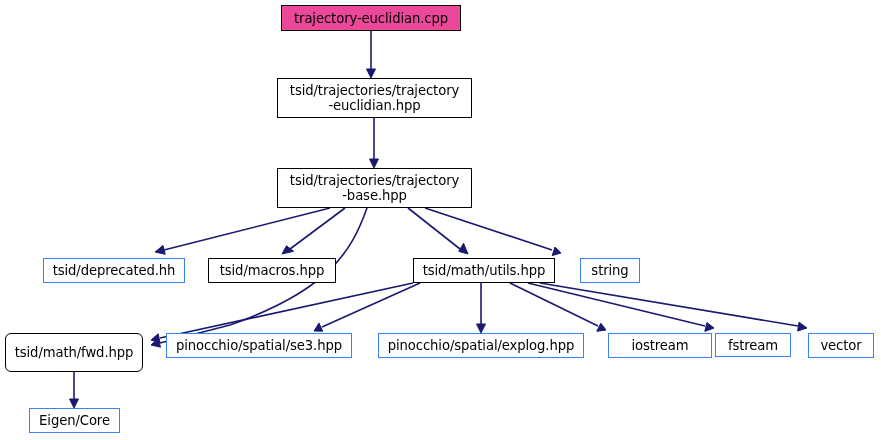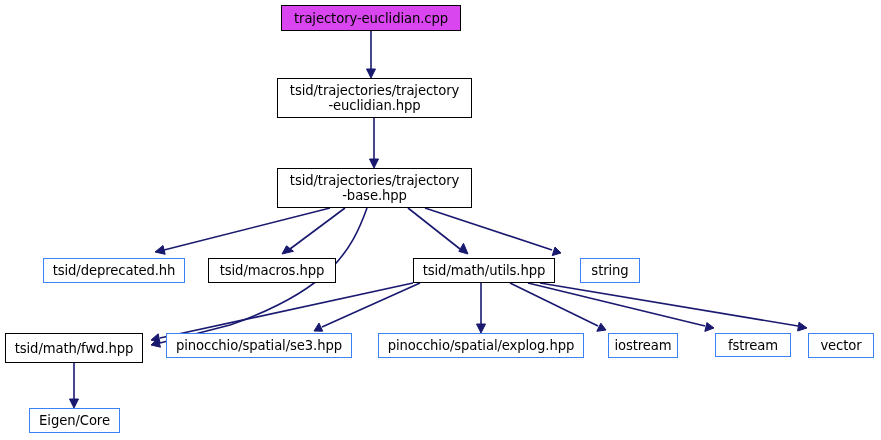--- a/index.html
+++ b/index.html
@@ -45,21 +45,21 @@
     font-size: 13.2px;
     line-height: 15px;
     letter-spacing: -0.1px;
     white-space: pre-line;
     user-select: none;
   }
   .node.bold {
     border: 1.6px solid #000000;
   }
   .node.root {
-    background: #d946ef;
+    background: #ec4899;
     border: 1.6px solid #000000;
   }
   .node-label {
     display: block;
     padding: 0 4px;
   }
 </style>
 </head>
 <body>
 
@@ -99,22 +99,22 @@
   <div id="nodes-layer">
       <div class="node root" style="left: 281px; top: 5px; width: 180px; height: 26px;"><span class="node-label">trajectory-euclidian.cpp</span></div>
       <div class="node bold" style="left: 277px; top: 78px; width: 195px; height: 40px;"><span class="node-label">tsid/trajectories/trajectory
 -euclidian.hpp</span></div>
       <div class="node bold" style="left: 277px; top: 168px; width: 195px; height: 40px;"><span class="node-label">tsid/trajectories/trajectory
 -base.hpp</span></div>
       <div class="node" style="left: 43px; top: 258px; width: 142px; height: 25px;"><span class="node-label">tsid/deprecated.hh</span></div>
       <div class="node bold" style="left: 208px; top: 258px; width: 128px; height: 25px;"><span class="node-label">tsid/macros.hpp</span></div>
       <div class="node bold" style="left: 413px; top: 258px; width: 142px; height: 25px;"><span class="node-label">tsid/math/utils.hpp</span></div>
       <div class="node" style="left: 580px; top: 258px; width: 60px; height: 25px;"><span class="node-label">string</span></div>
-      <div class="node bold" style="left: 5px; top: 333px; width: 138px; height: 30px;"><span class="node-label">tsid/math/fwd.hpp</span></div>
+      <div class="node bold" style="left: 5px; top: 333px; width: 138px; height: 39px; border-radius: 6px;"><span class="node-label">tsid/math/fwd.hpp</span></div>
       <div class="node" style="left: 166px; top: 333px; width: 186px; height: 25px;"><span class="node-label">pinocchio/spatial/se3.hpp</span></div>
       <div class="node" style="left: 378px; top: 333px; width: 206px; height: 25px;"><span class="node-label">pinocchio/spatial/explog.hpp</span></div>
-      <div class="node" style="left: 608px; top: 333px; width: 70px; height: 25px;"><span class="node-label">iostream</span></div>
+      <div class="node" style="left: 608px; top: 333px; width: 104px; height: 25px;"><span class="node-label">iostream</span></div>
       <div class="node" style="left: 715px; top: 333px; width: 76px; height: 24px;"><span class="node-label">fstream</span></div>
       <div class="node" style="left: 808px; top: 333px; width: 66px; height: 25px;"><span class="node-label">vector</span></div>
       <div class="node" style="left: 29px; top: 408px; width: 91px; height: 25px; justify-content: center;"><span class="node-label">Eigen/Core</span></div>
     </div>
 
 </div>
 
 </body></html>

